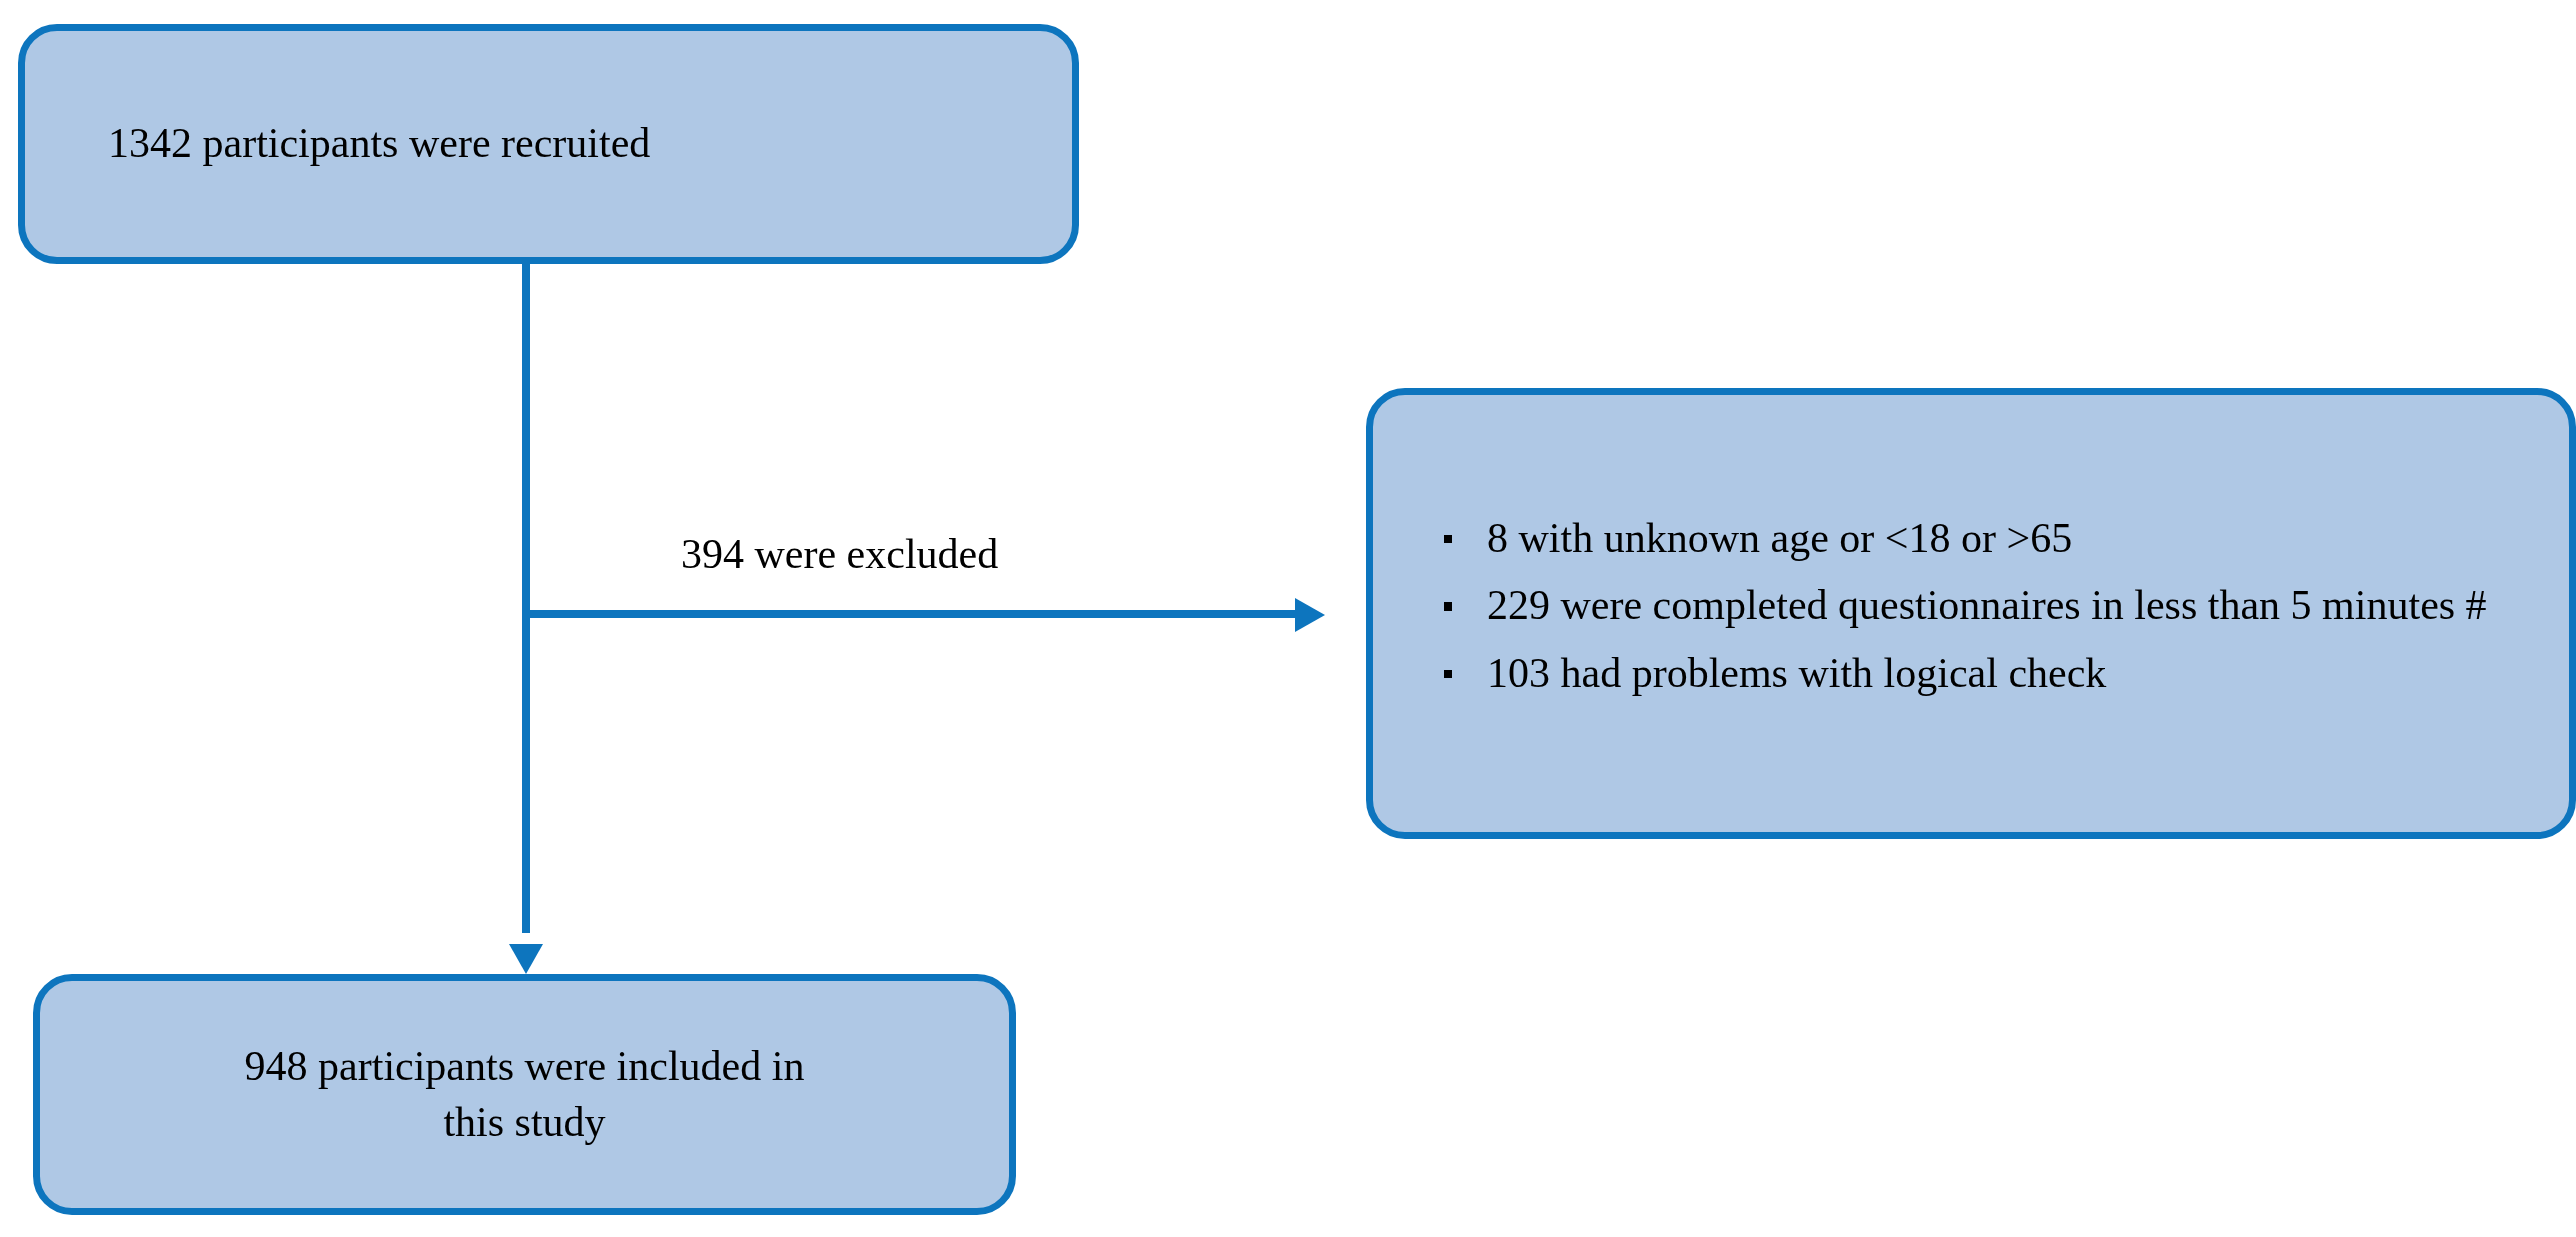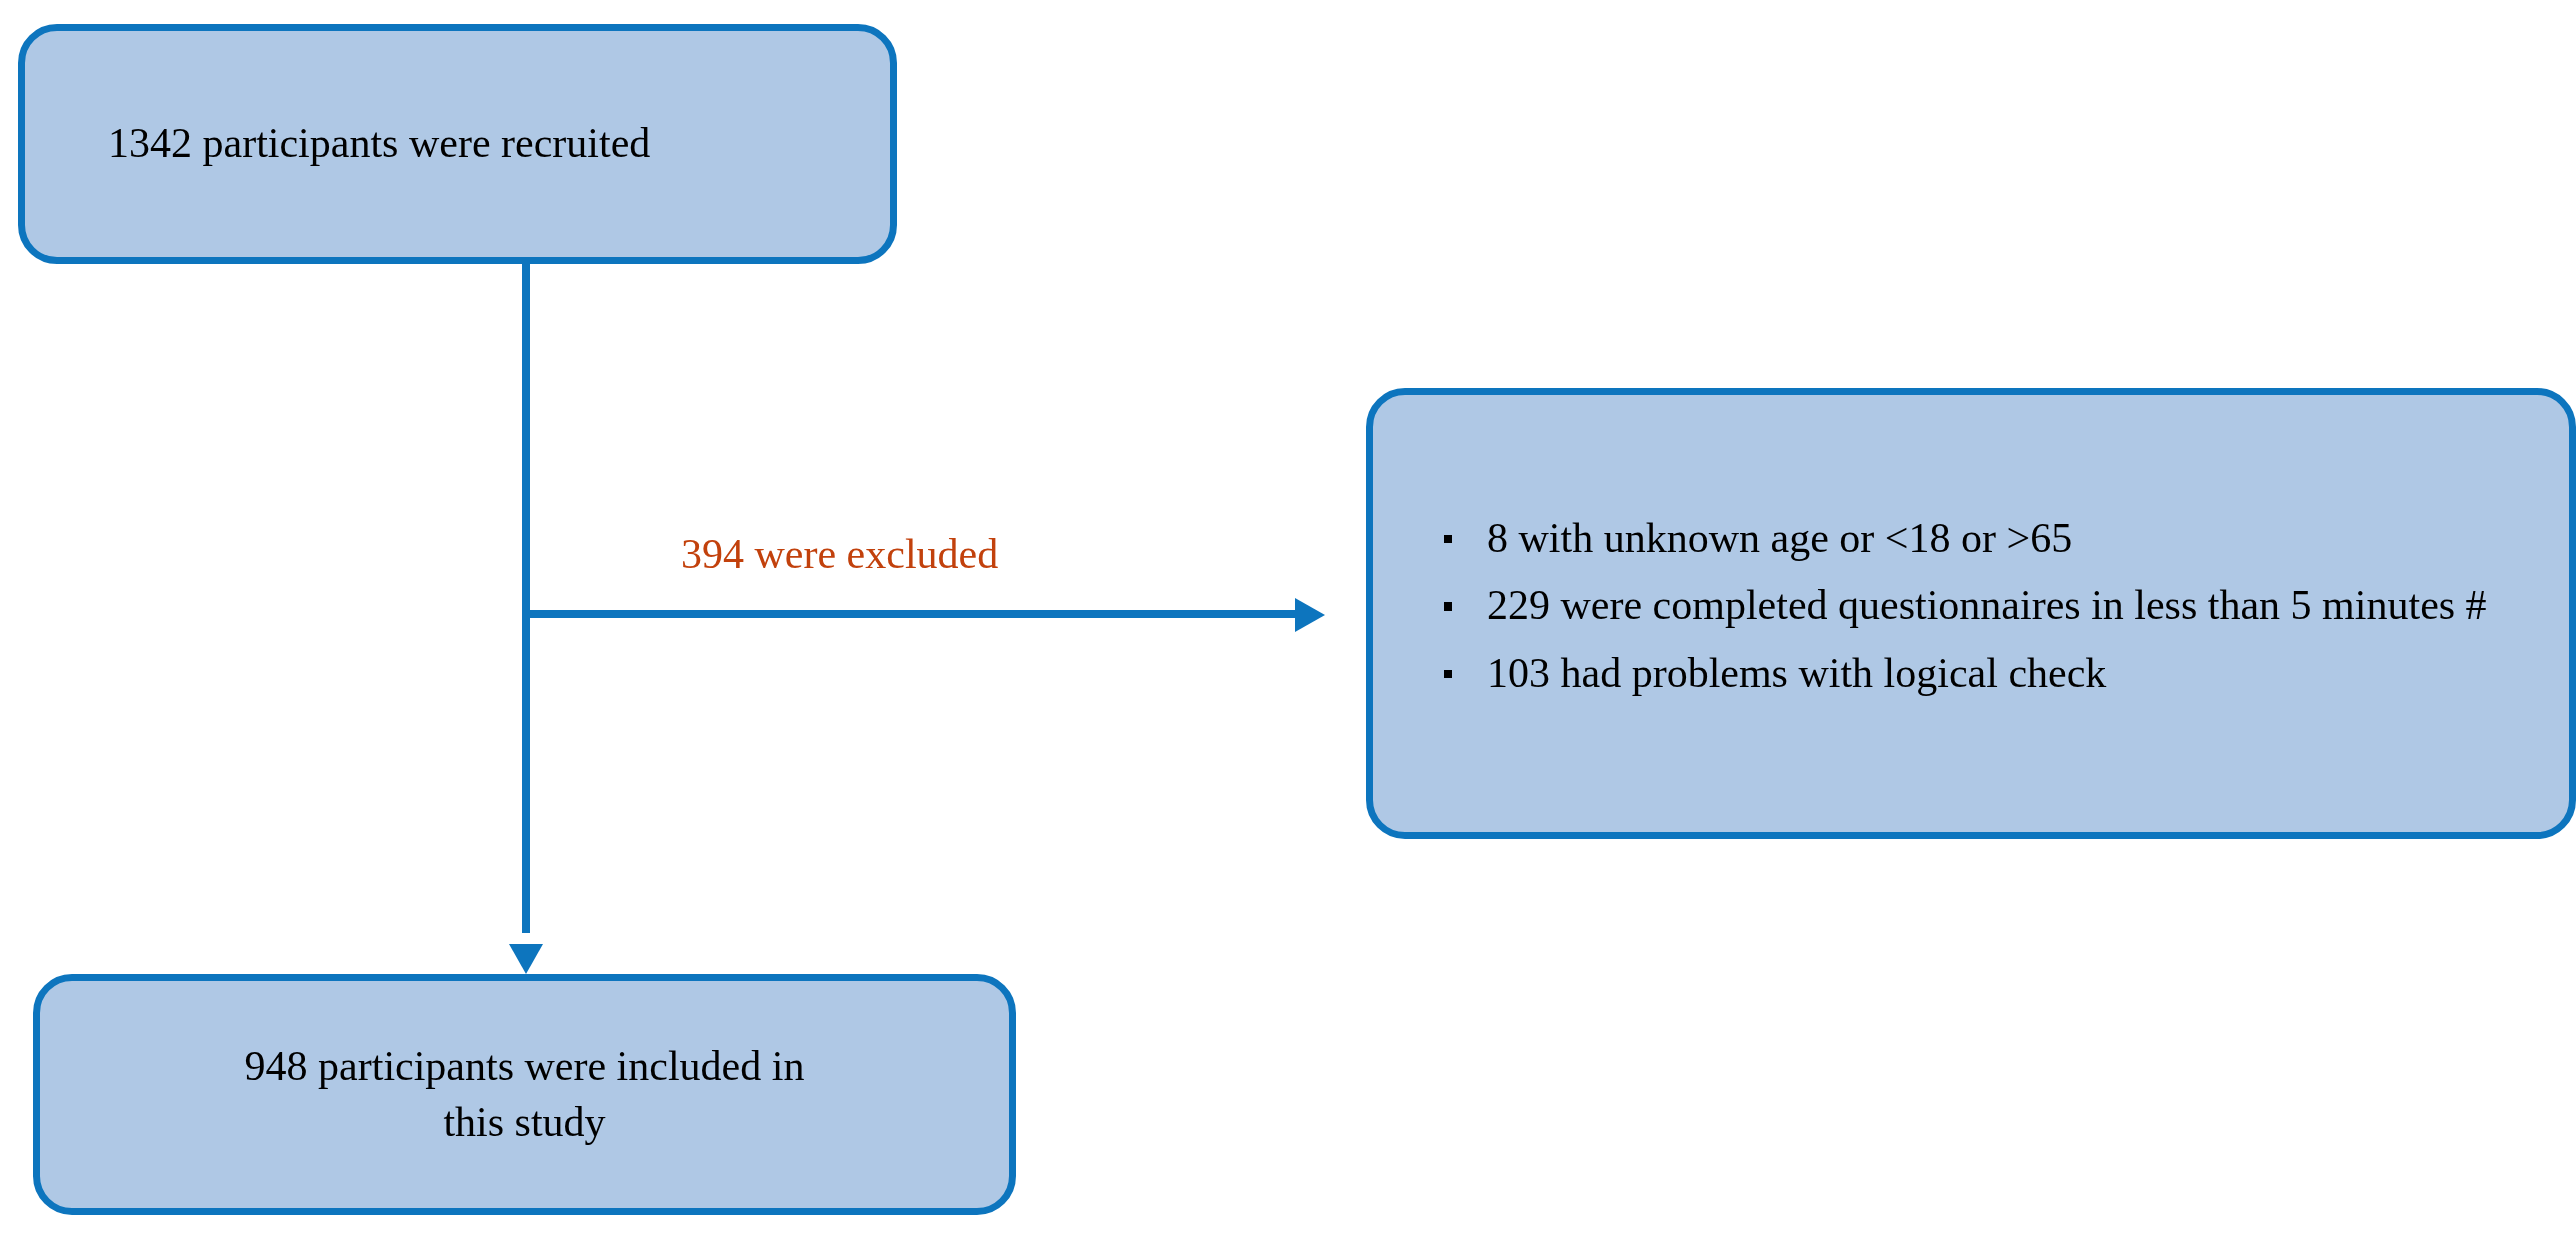--- a/index.html
+++ b/index.html
@@ -28,21 +28,21 @@
     border: 7.4px solid #0d75be;
     border-radius: 39px;
     display: flex;
     flex-direction: column;
     justify-content: center;
   }
 
   #box-recruited {
     left: 18px;
     top: 24px;
-    width: 879px;
+    width: 1061px;
     height: 240px;
     padding: 0 30px 0 83px;
   }
 
   #box-excluded {
     left: 1366px;
     top: 388px;
     width: 1210px;
     height: 451px;
     padding: 0 45px 0 68px;
@@ -145,21 +145,21 @@
     top: 944px;
   }
 
   
   #edge-label-excluded {
     position: absolute;
     left: 681px;
     top: 529px;
     font-size: 42px;
     line-height: 1.2;
-    color: #c2410c;
+    color: #000000;
     white-space: nowrap;
   }
 </style>
 </head>
 <body>
 
 <div id="flow-canvas">
 
   <div class="flow-box" id="box-recruited">
     <div class="box-text">1342 participants were recruited</div>

